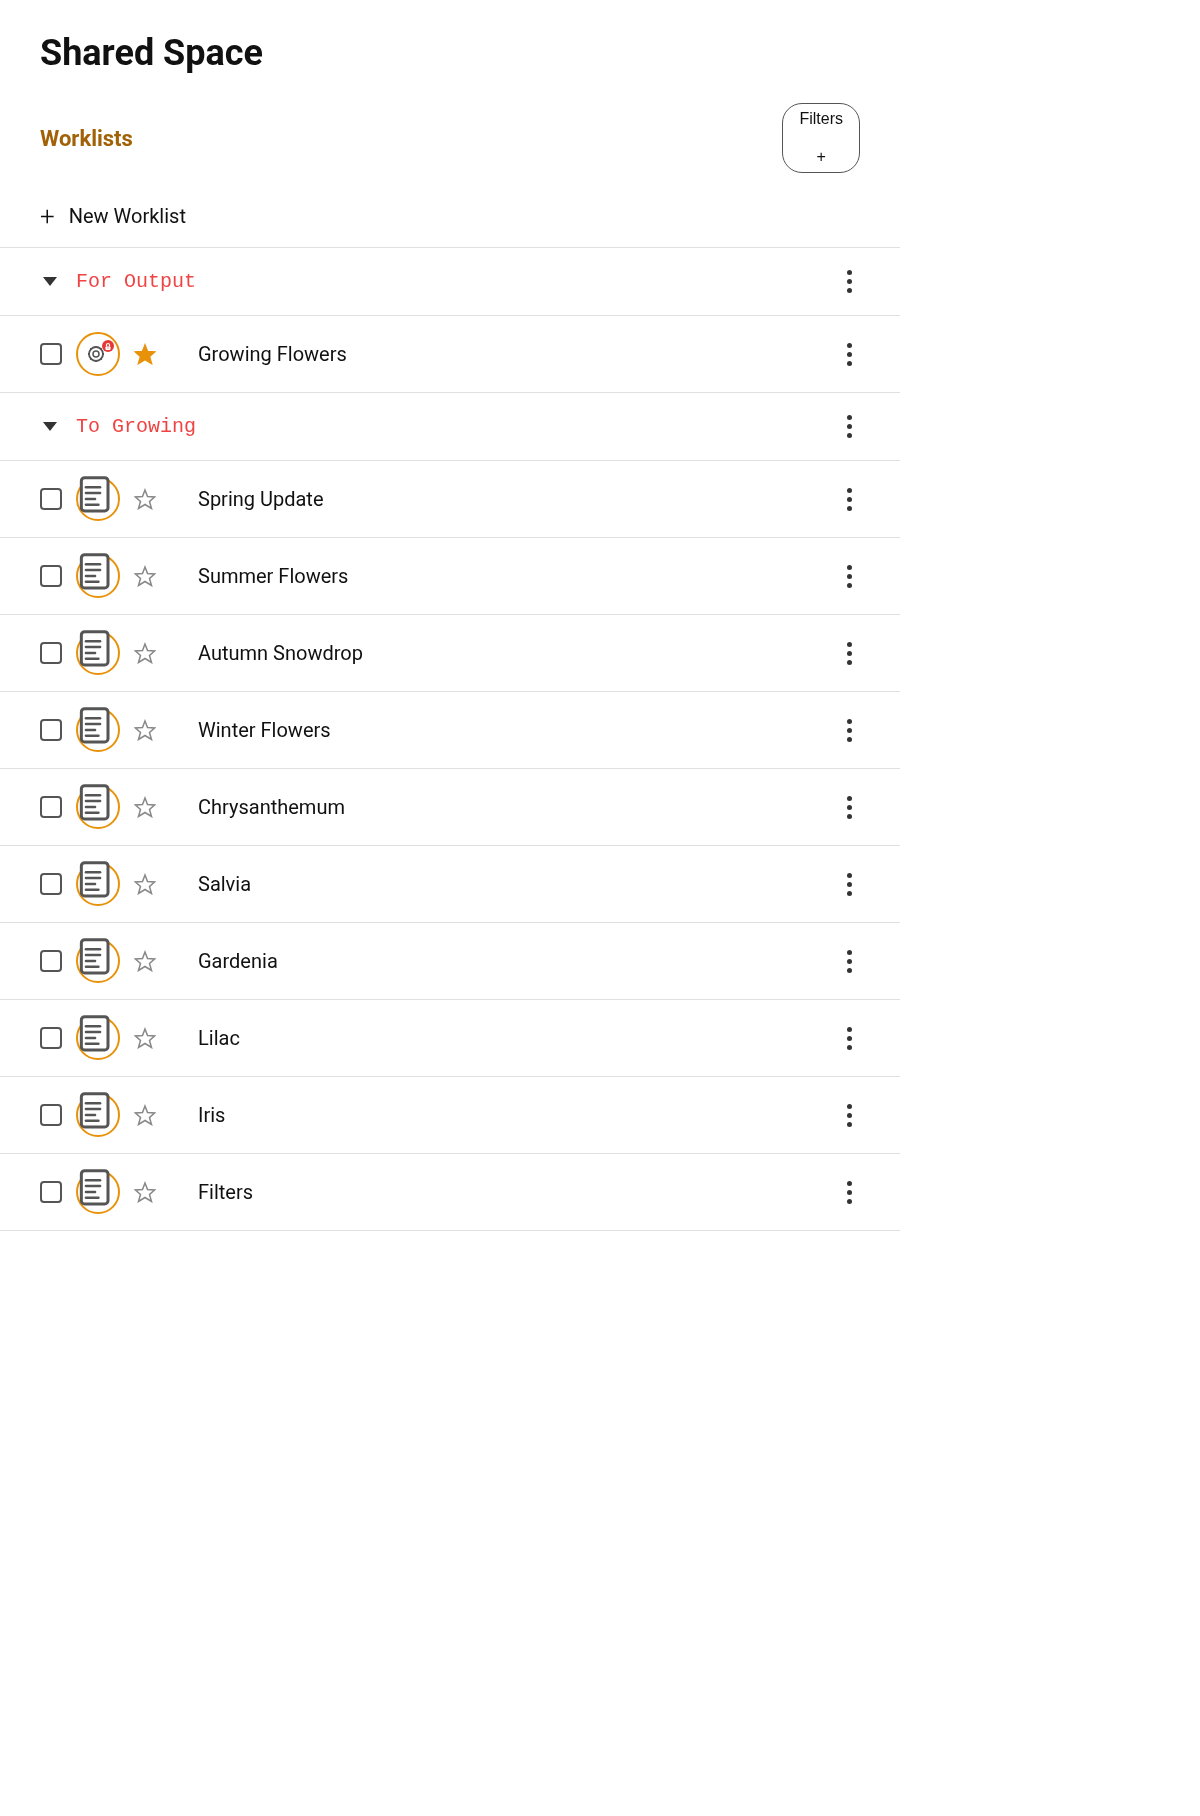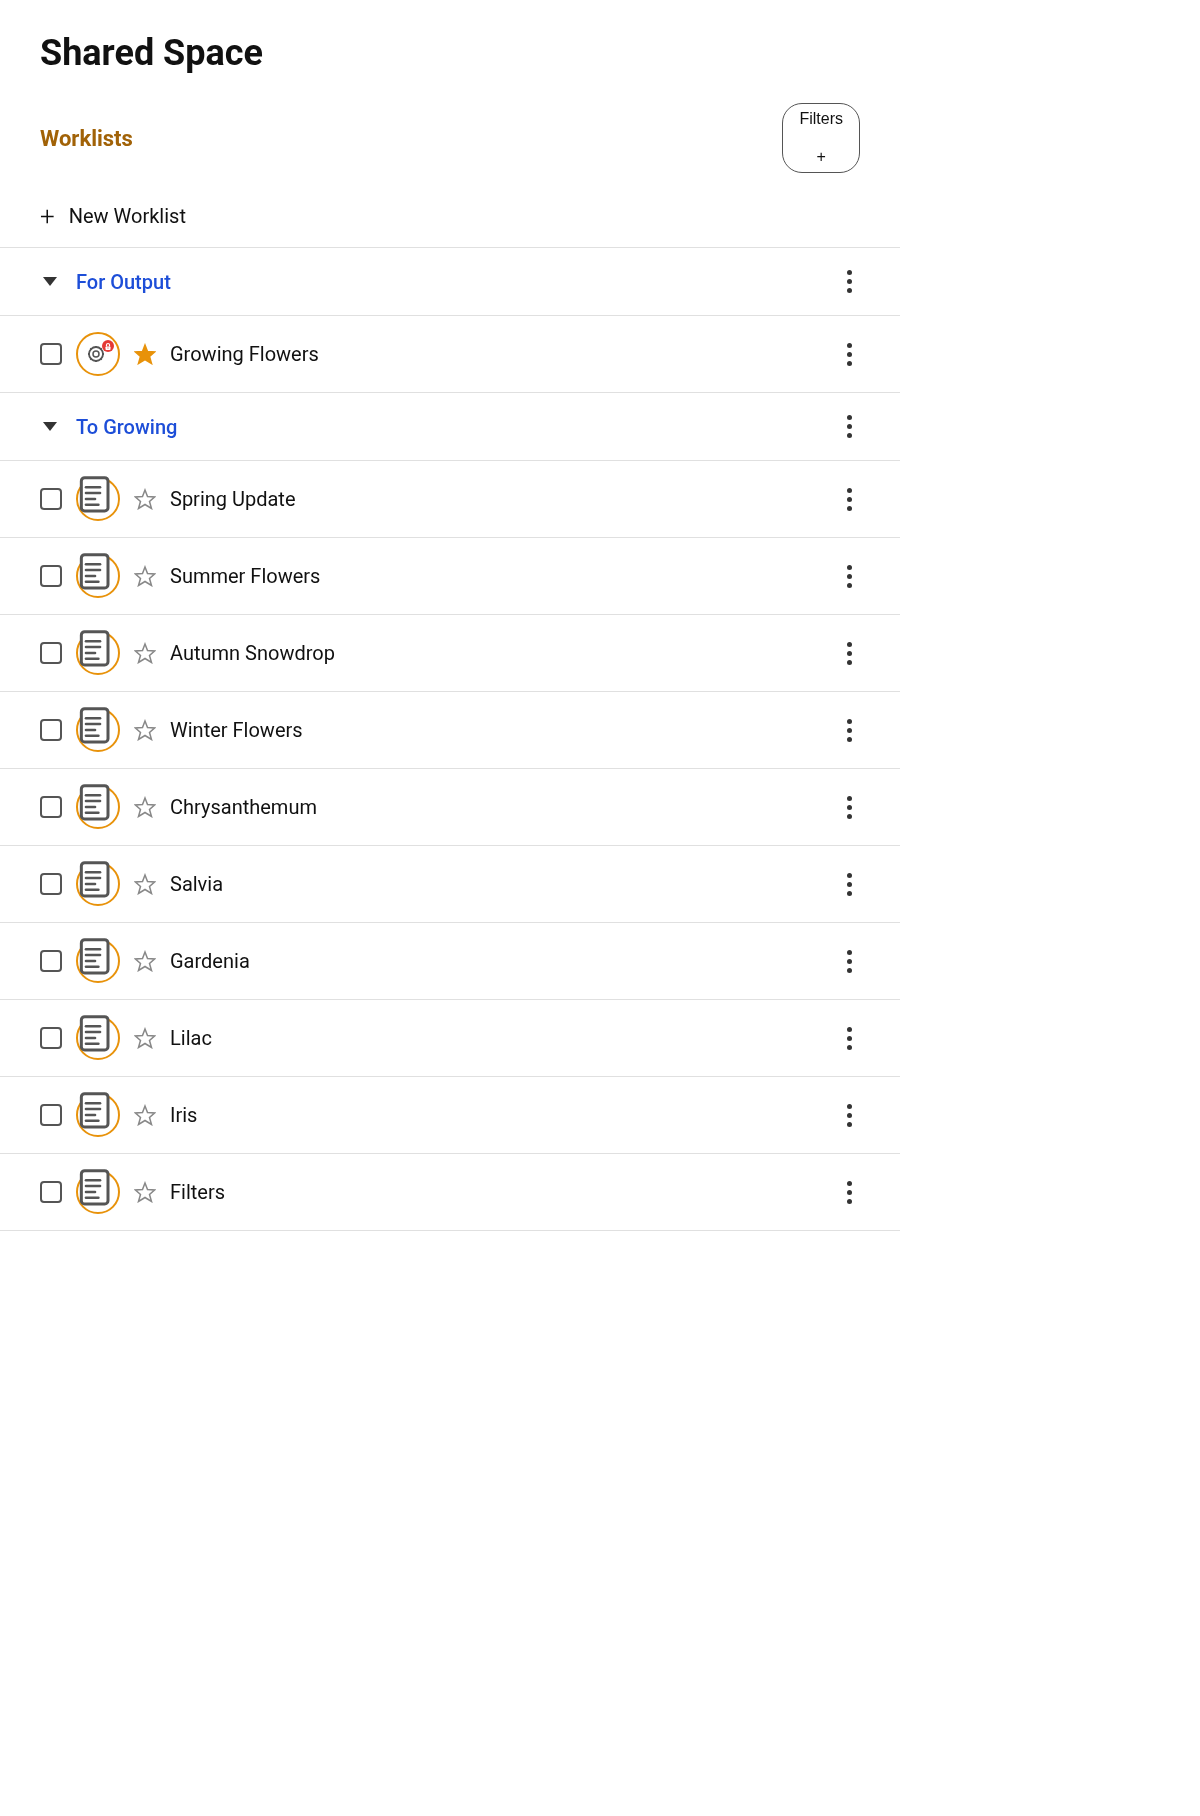--- a/index.html
+++ b/index.html
@@ -96,21 +96,22 @@
     .chevron-down {
       width: 0; height: 0;
       border-left: 7px solid transparent;
       border-right: 7px solid transparent;
       border-top: 9px solid #333;
     }
 
     .group-name {
       font-size: 20px;
       font-weight: 500;
-      color: #1d4ed8;
+      color: #ef4444;
+      font-family: Liberation Mono, monospace;
     }
 
     .three-dots {
       display: flex;
       flex-direction: column;
       gap: 4px;
       align-items: center;
       justify-content: center;
       cursor: pointer;
       padding: 4px 8px;
@@ -170,20 +171,21 @@
       display: flex;
       align-items: center;
       justify-content: center;
       flex-shrink: 0;
       position: relative;
     }
 
     .item-name {
       font-size: 20px;
       color: #111;
+      margin-left: 28px;
     }
   </style>
 </head>
 <body>
 
 <div class="page-header">
   <div class="page-title">Shared Space</div>
 </div>
 
 <div class="section-header">

